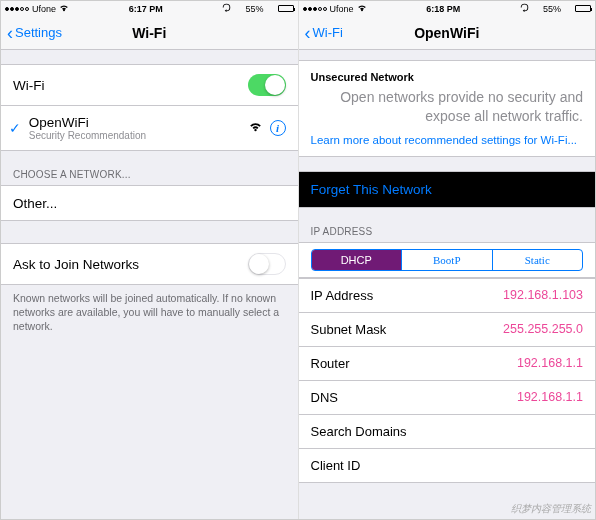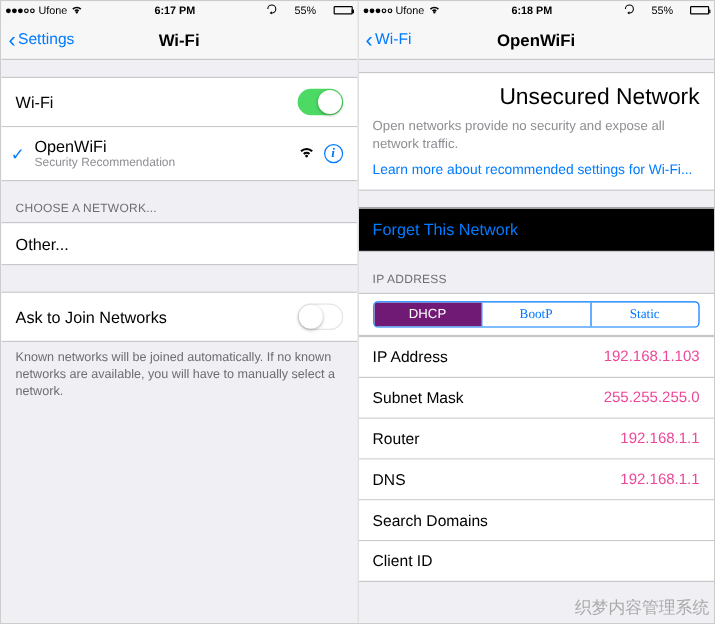--- a/index.html
+++ b/index.html
@@ -139,30 +139,31 @@
     padding: 10px 12px;
     color: #007aff;
     font-size: 13.5px;
   }
   .white-block {
     background: #fff;
     border-top: 0.5px solid #c8c7cc;
     border-bottom: 0.5px solid #c8c7cc;
     padding: 10px 12px;
   }
-  .white-block .h { font-weight: 400; font-size: 19px; margin-bottom: 5px; text-align: right; }
-  .white-block .p { color: #8e8e93; font-size: 11px; line-height: 1.35; margin-bottom: 8px; }
+  .white-block .h { font-weight: 700; font-size: 11px; margin-bottom: 5px; }
+  .white-block .p { color: #8e8e93; font-size: 14px; line-height: 1.35; margin-bottom: 8px; text-align: right; }
   .white-block .link { color: #007aff; font-size: 11.5px; }
   .watermark {
     position: absolute;
     bottom: 4px; right: 4px;
-    font-size: 14px;
+    font-size: 10px;
     color: #aaa;
     text-align: left;
     line-height: 1.2;
+    font-style: italic;
   }
   .table-row {
     background: #fff;
     border-bottom: 0.5px solid #c8c7cc;
     padding: 9px 12px;
     display: flex;
     align-items: center;
     min-height: 34px;
   }
   .table-row:first-of-type { border-top: 0.5px solid #c8c7cc; }

